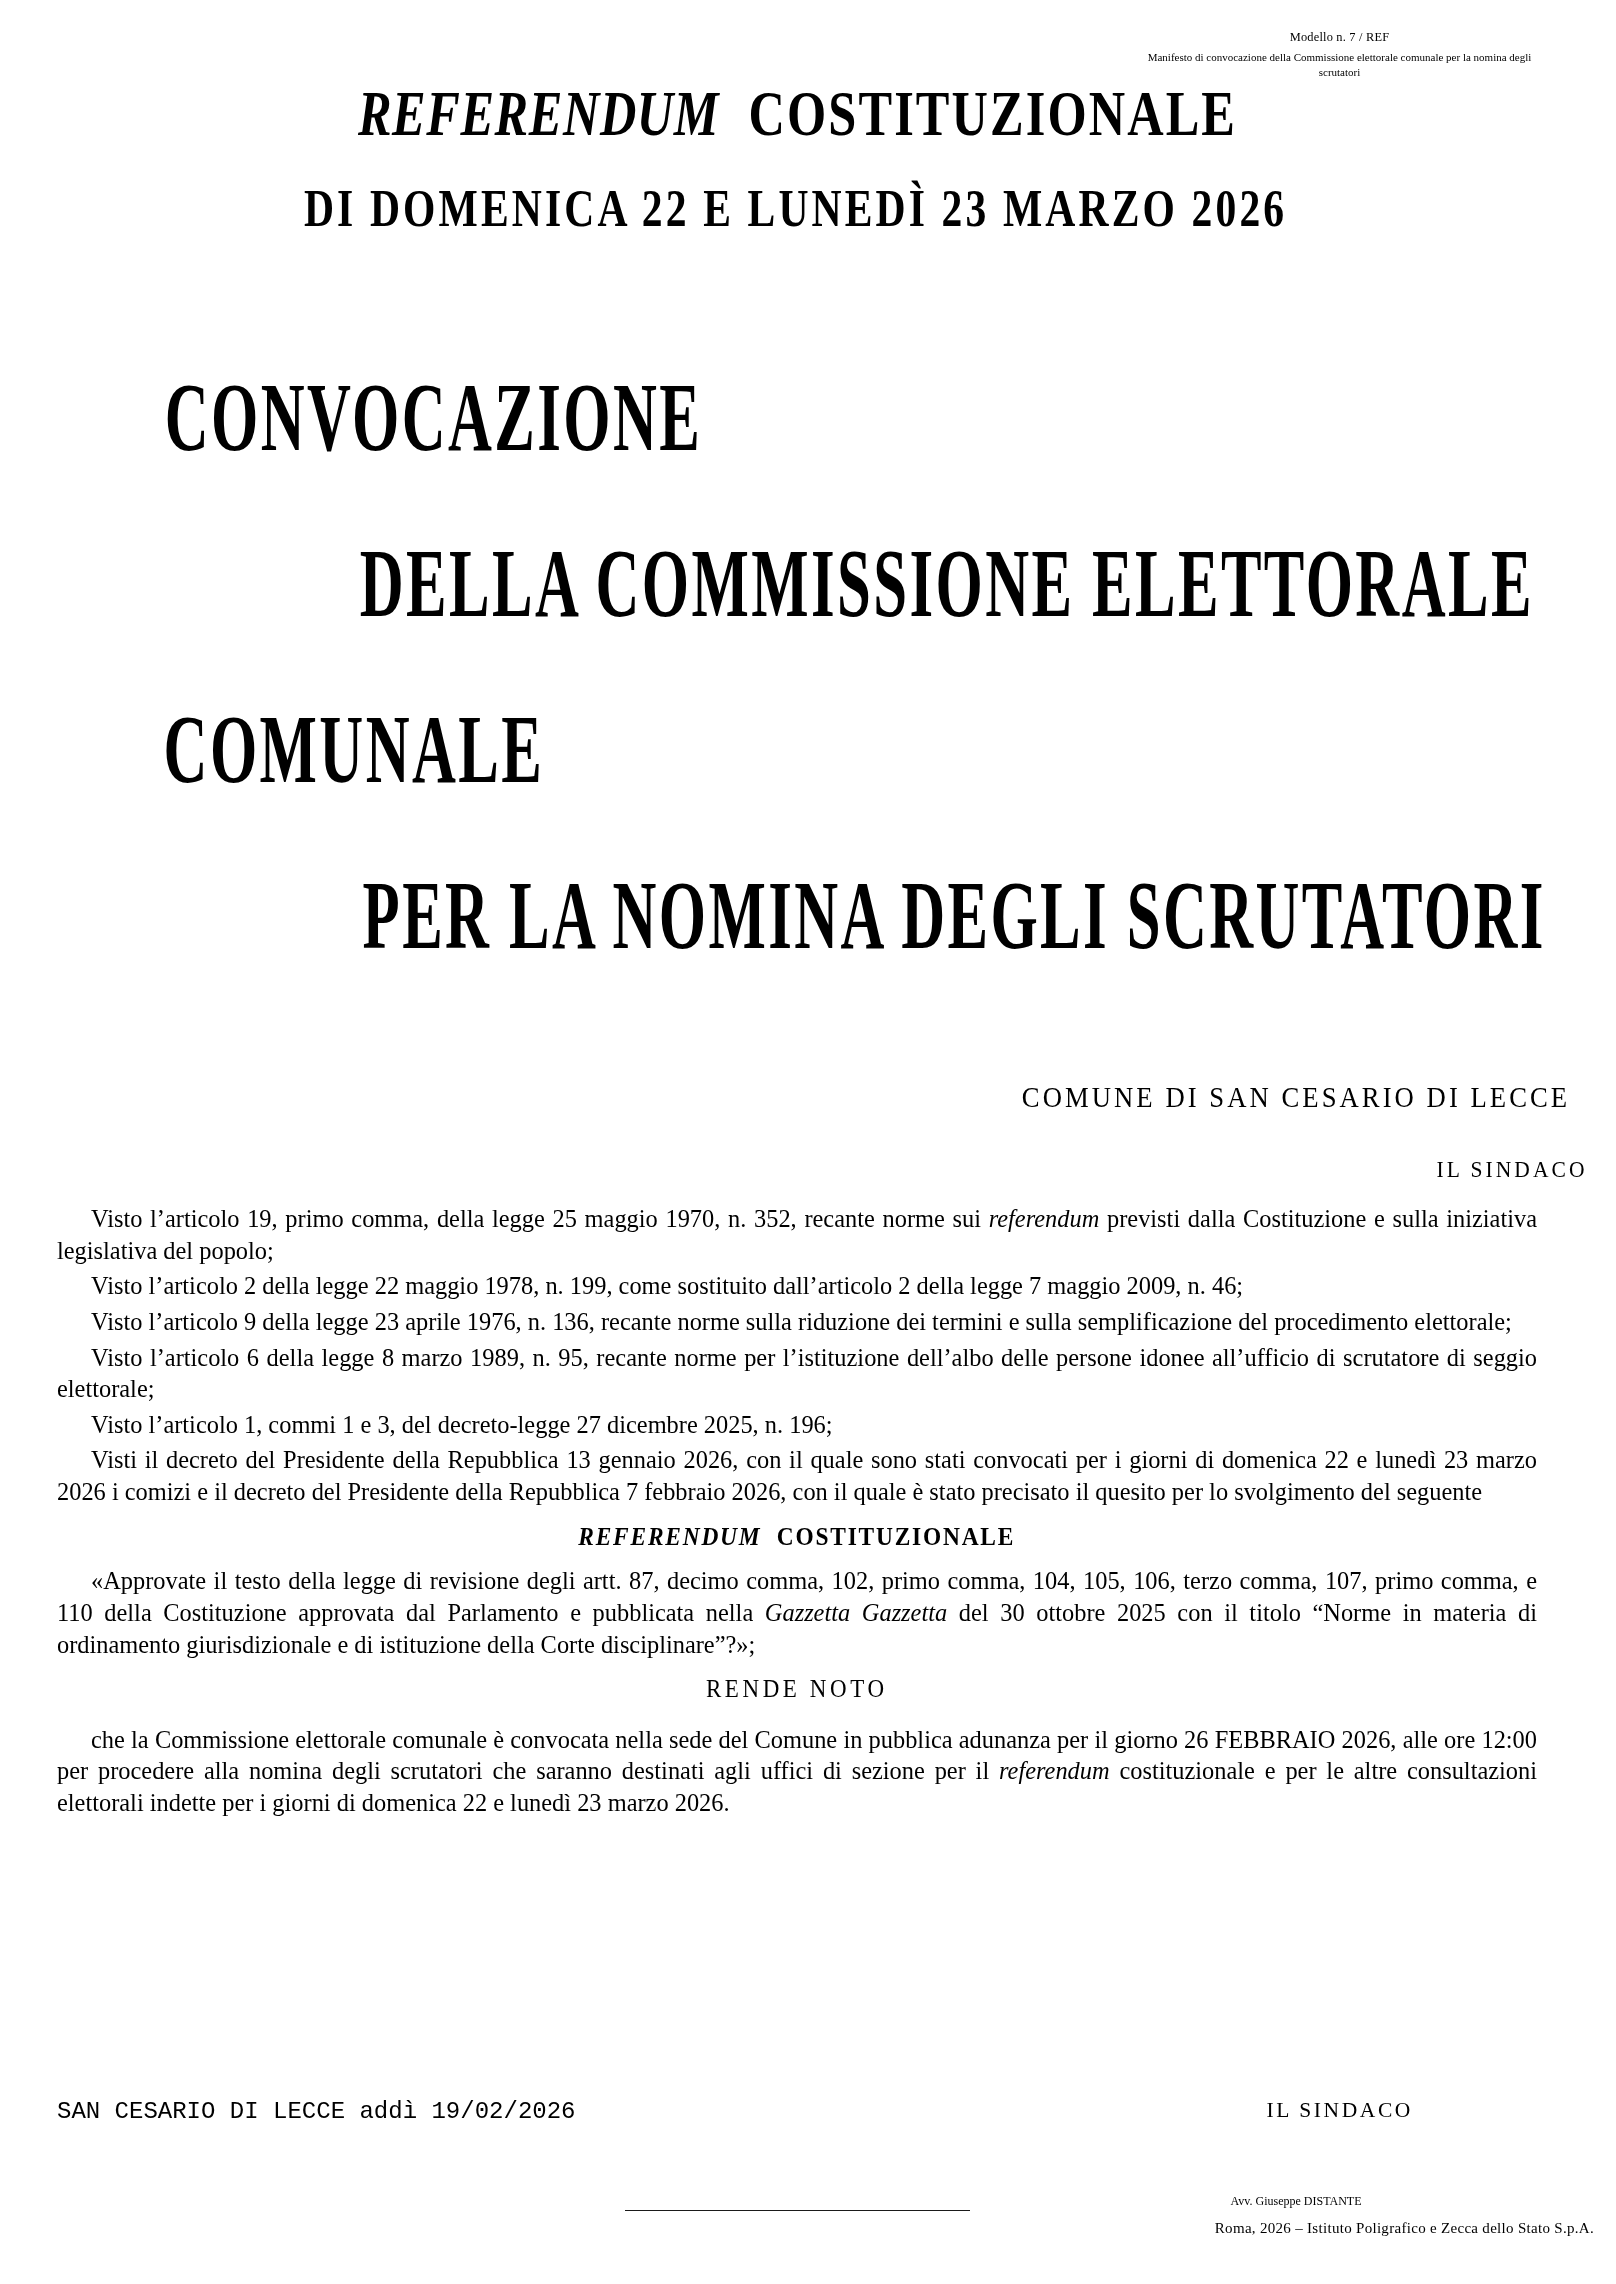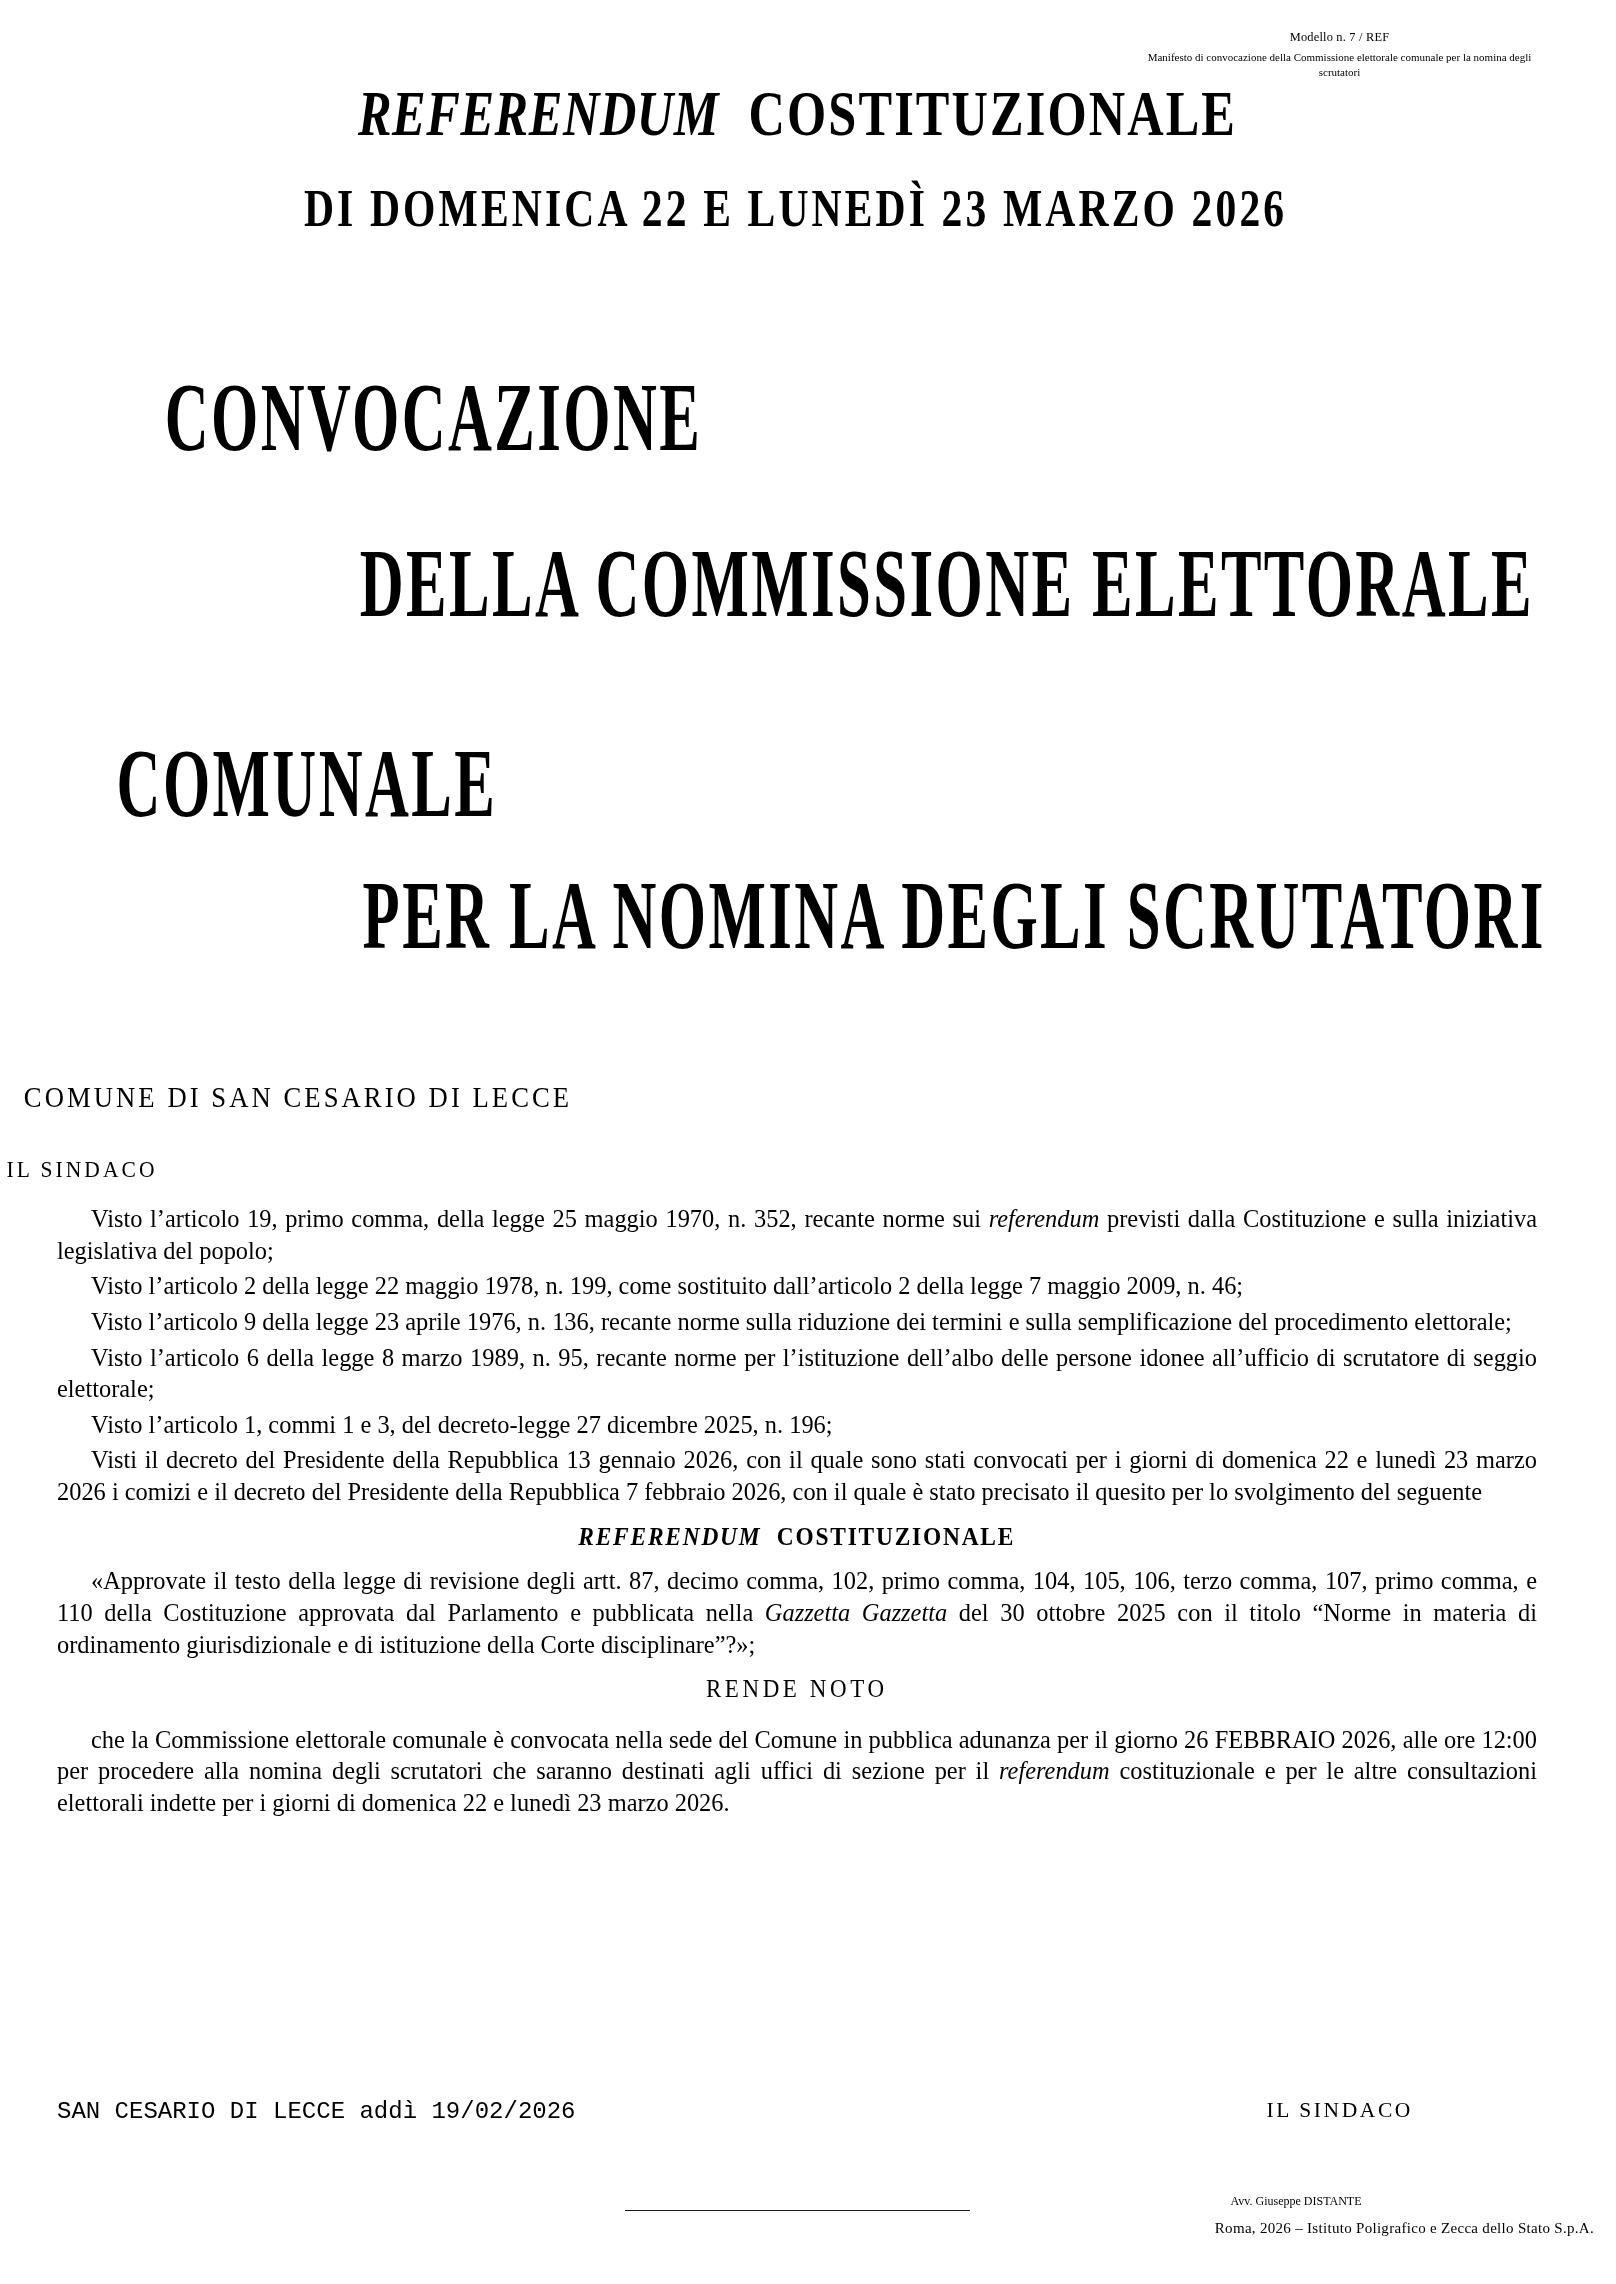--- a/index.html
+++ b/index.html
@@ -104,36 +104,37 @@
   }
   .h-convocazione .inner { transform: scaleX(0.62); letter-spacing: 3.9px; }
 
   .h-commissione {
     top: 527px;
     font-size: 98px;
   }
   .h-commissione .inner { transform: scaleX(0.62); letter-spacing: 3.9px; }
 
   .h-comunale {
-    top: 727px;
+    top: 693px;
     font-size: 98px;
+    margin-left: 47px;
   }
   .h-comunale .inner { transform: scaleX(0.62); letter-spacing: 3.9px; }
 
   .h-scrutatori {
     top: 859px;
     font-size: 98px;
   }
   .h-scrutatori .inner { transform: scaleX(0.62); letter-spacing: 3.9px; }
 
   
   .sub-center {
     position: absolute;
     left: 0; right: 0;
-    text-align: left;
+    text-align: right;
     white-space: nowrap;
   }
   .comune-line {
     top: 1081px;
     font-size: 29px;
     letter-spacing: 3.3px;
   }
   .comune-line .inner { display:inline-block; transform: scaleX(0.92); transform-origin:center; }
 
   .sindaco-line {

